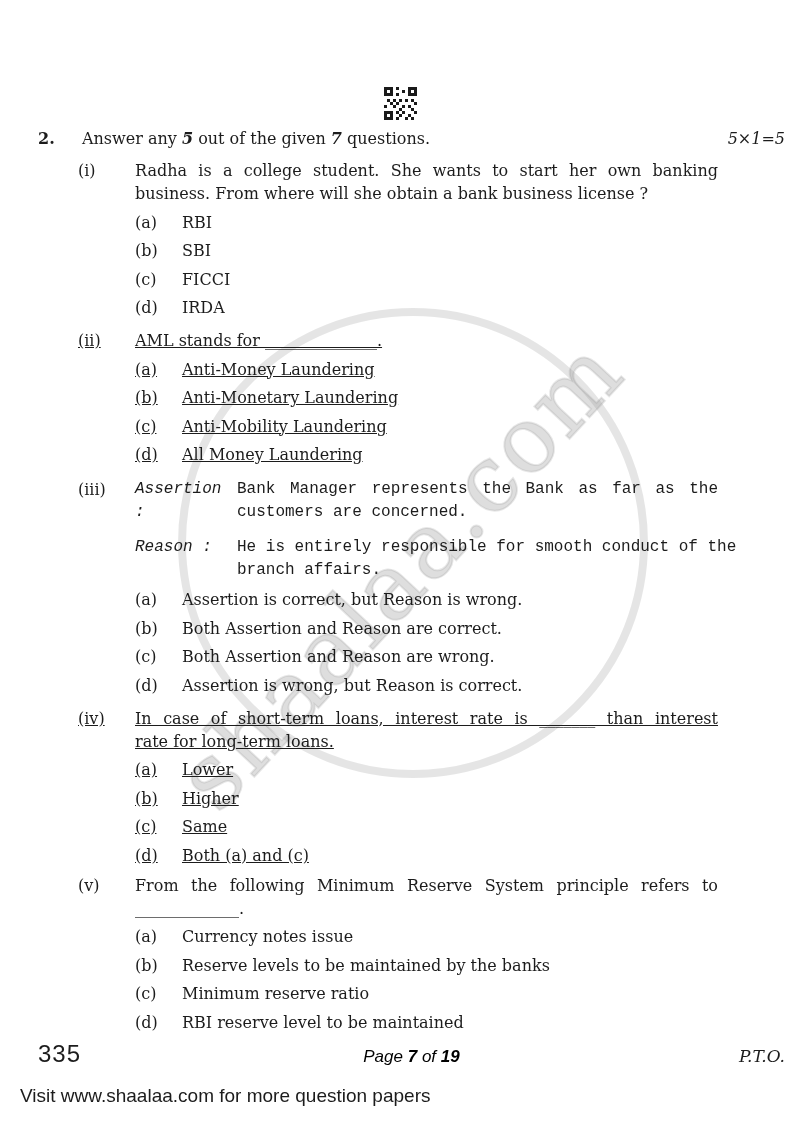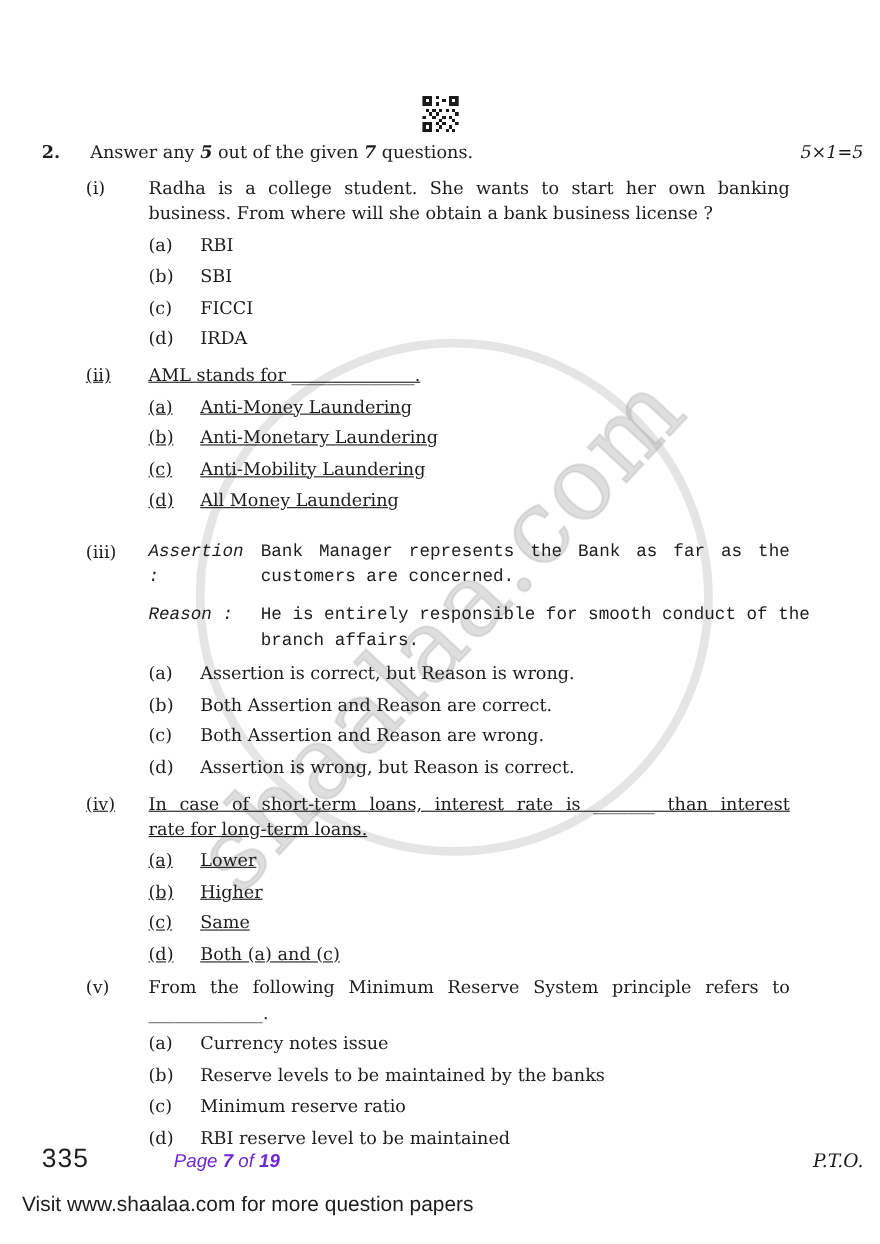--- a/index.html
+++ b/index.html
@@ -64,37 +64,37 @@
   .opt-letter { width:47px; flex:none; }
   .opt-text { flex:1; white-space:nowrap; }
 
   .arow { display:flex;font-family:Liberation Mono, monospace; }
   .arow.reason { margin-top:12px; }
   .a-label { width:102px; flex:none; font-style:italic; line-height:23px; }
   .a-body { width:481px; flex:none; }
 
   .mt9  { margin-top:9px; }
   .mt10 { margin-top:10px;text-decoration:underline; }
-  .mt8  { margin-top:24px; }
+  .mt8  { margin-top:12px; }
   .mt7  { margin-top:7px; }
   .mt6  { margin-top:6px; }
 
   .footer {
     position:absolute; left:38px; right:15px; top:1040px;
     display:flex; align-items:baseline;
   }
   .footer-left {
     width:120px;
     font-family:"Liberation Sans", sans-serif;
     font-size:24px; letter-spacing:1px;
   }
   .footer-center {
-    flex:1; 
+    flex:1; text-align:center;
     font-family:"Liberation Sans", sans-serif;
-    font-style:italic; font-size:17px; color:#6d28d9;
+    font-style:italic; font-size:17px; color:#000000;
   }
   .footer-center .num { font-weight:bold; }
   .footer-right {
     width:120px; text-align:right;
     font-style:italic; font-size:17px;
     font-family:"DejaVu Serif", serif;
   }
 
   .bottom-note {
     position:absolute; left:20px; top:1085px;

